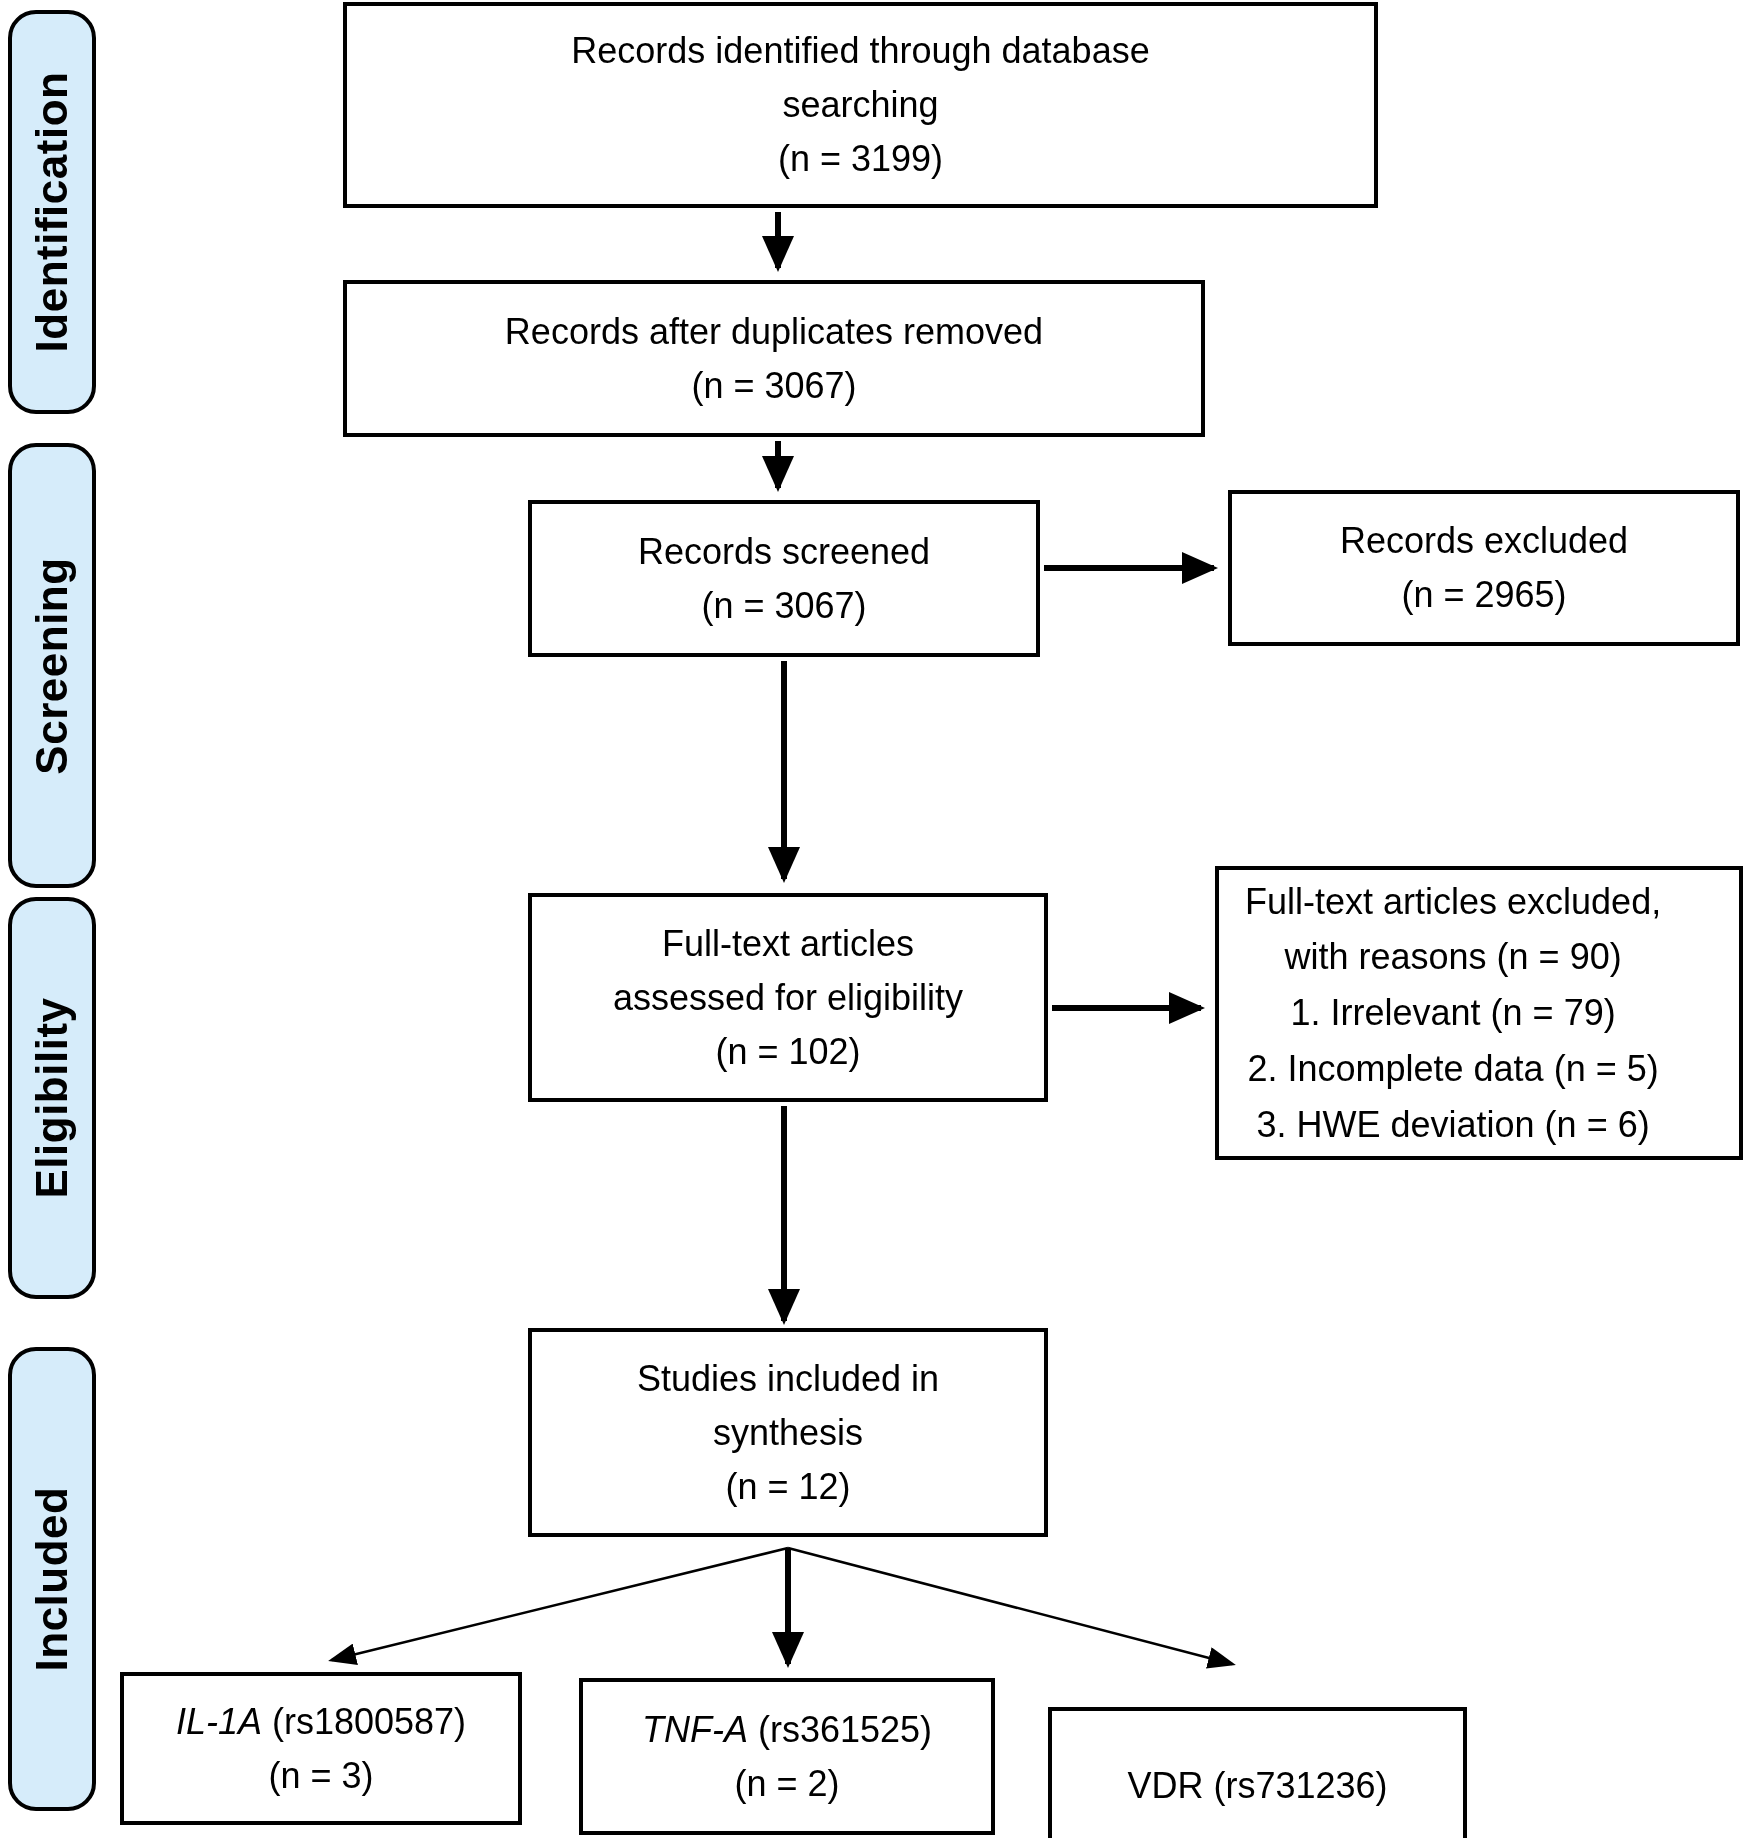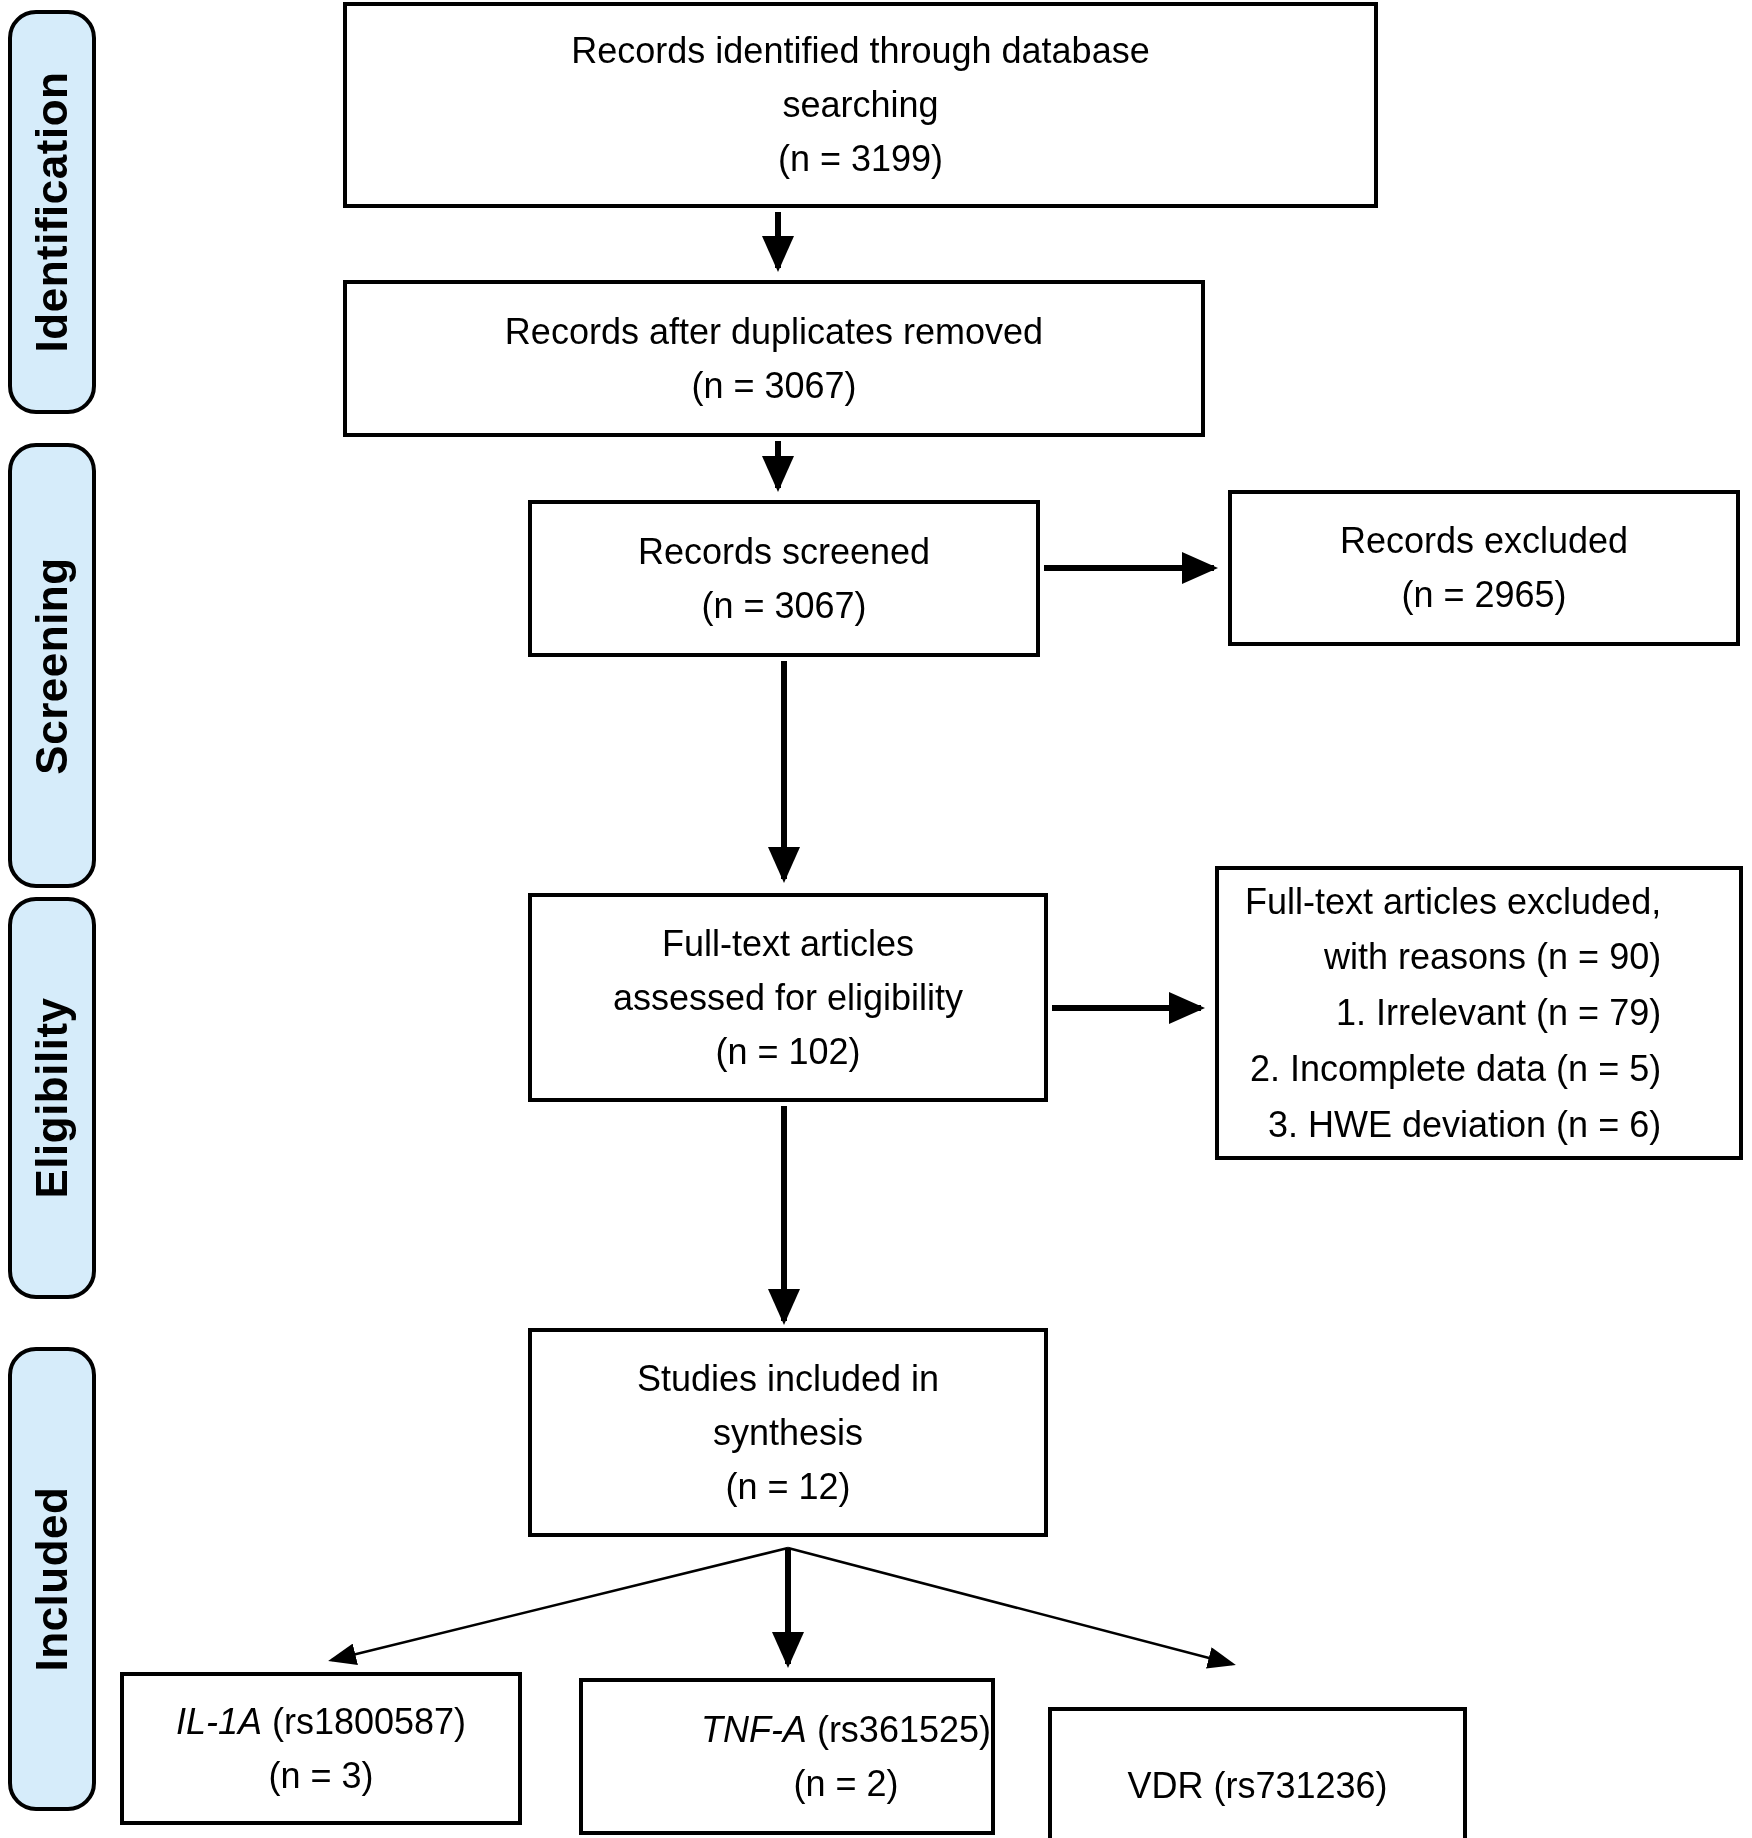--- a/index.html
+++ b/index.html
@@ -20,21 +20,21 @@
     font-weight:bold;font-size:44px;letter-spacing:0.5px;
   }
   .fbox{
     position:absolute;box-sizing:border-box;background:#fff;
     border:4px solid var(--color-line,#000);
     display:flex;align-items:center;justify-content:center;
     text-align:center;font-size:36px;line-height:1.5;
     white-space:pre-line;
   }
   .fbox.align-left{
-    justify-content:flex-start;text-align:right;
+    justify-content:flex-start;text-align:center;
     padding-left:26px;padding-right:10px;line-height:1.55;
   }
   .gene-lines{white-space:normal;line-height:1.5;}
   .gene-italic{font-style:italic;}
   svg.connectors{position:absolute;left:0;top:0;width:1752px;height:1838px;pointer-events:none;}
 </style>
 </head>
 <body>
 
 <div class="stage" style="top:10px;height:404px;">
@@ -97,21 +97,21 @@
 synthesis
 (n = 12)</div>
 
 <div class="fbox" style="left:120px;top:1672px;width:402px;height:153px;">
   <div class="gene-lines">
     <div><span class="gene-italic">IL-1A</span><span> (rs1800587)</span></div>
     <div>(n = 3)</div>
   </div>
 </div>
 
-<div class="fbox" style="left:579px;top:1678px;width:416px;height:157px;justify-content:flex-end;">
+<div class="fbox" style="left:579px;top:1678px;width:416px;height:157px;">
   <div class="gene-lines">
     <div><span class="gene-italic">TNF-A</span><span> (rs361525)</span></div>
     <div>(n = 2)</div>
   </div>
 </div>
 
 <div class="fbox" style="left:1048px;top:1678px;width:419px;height:157px;margin-top:29px;">
   <div class="gene-lines">
     <div><span>VDR</span><span> (rs731236)</span></div>
   </div>

